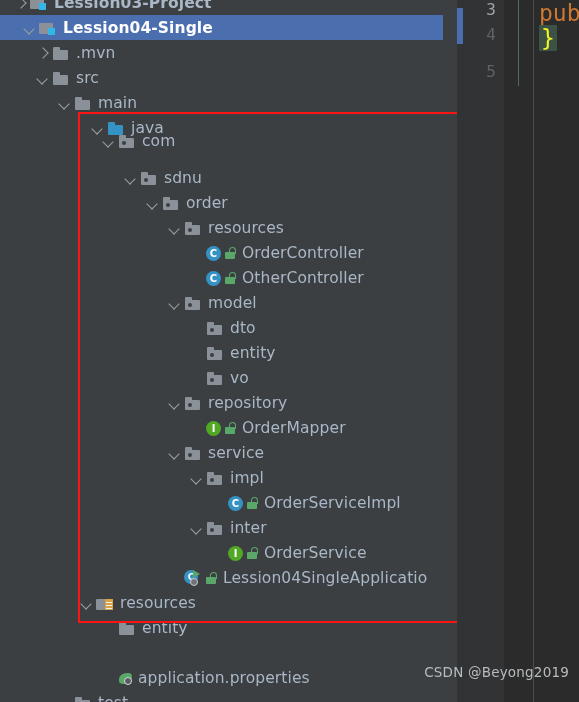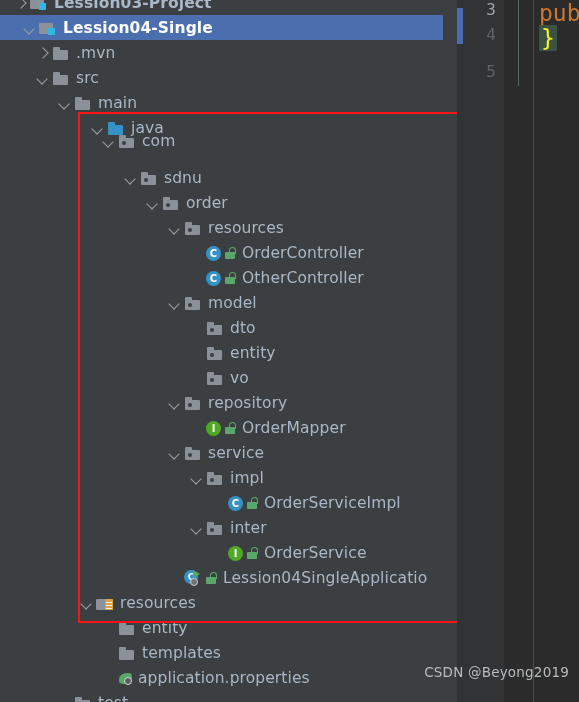--- a/index.html
+++ b/index.html
@@ -355,25 +355,20 @@
     </div>
     <div class="row" style="top: 590px; padding-left: 80px;">
       <span class="arrow down"></span>
       <span class="icon fld-res"></span>
       <span class="label">resources</span>
     </div>
     <div class="row" style="top: 615px; padding-left: 102px;">
       <span class="arrow"></span>
       <span class="icon fld-plain"></span>
       <span class="label">entity</span>
-    </div>
-    <div class="row" style="top: 640px; padding-left: 102px;">
-      <span class="arrow"></span>
-      <span class="icon fld-plain"></span>
-      <span class="label">templates</span>
     </div>
     <div class="row" style="top: 665px; padding-left: 102px;">
       <span class="arrow"></span>
       <span class="ic-props">
         <span class="leaf"></span>
         <span class="gear"></span>
       </span>
       <span class="label">application.properties</span>
     </div>
     <div class="row" style="top: 690px; padding-left: 58px;">

